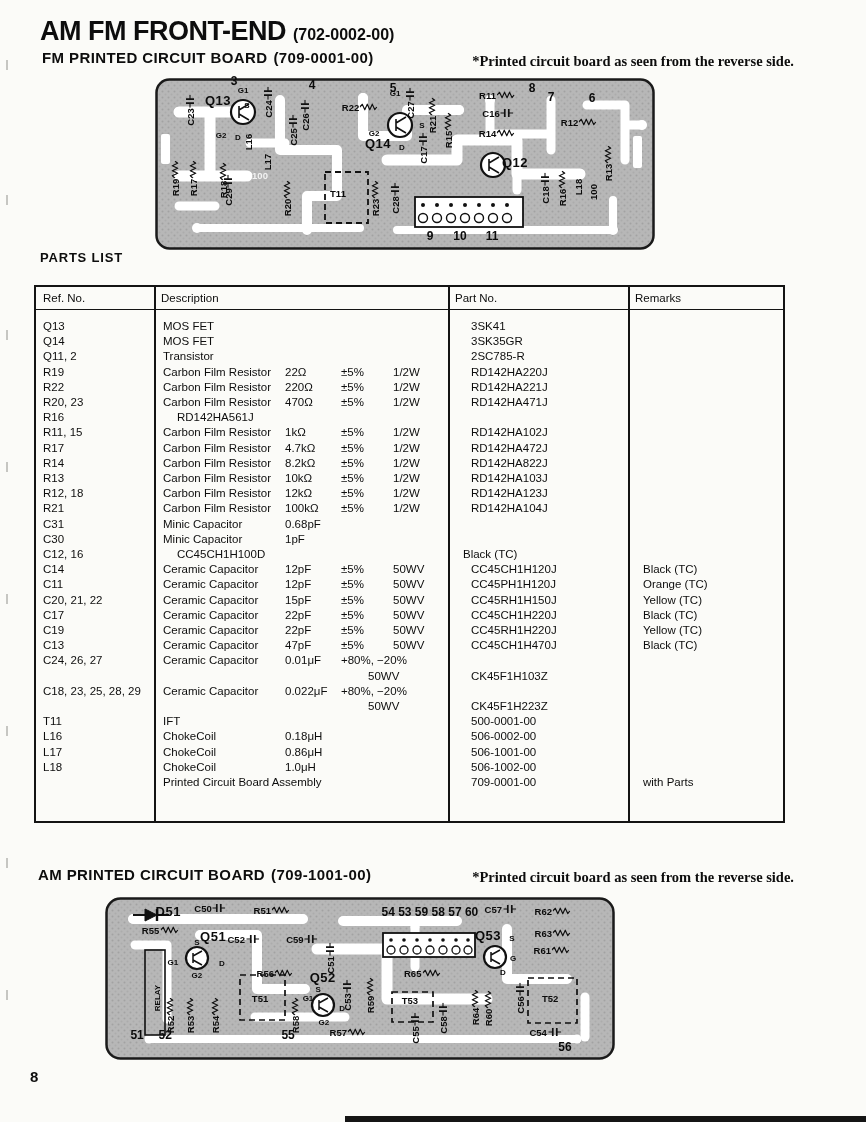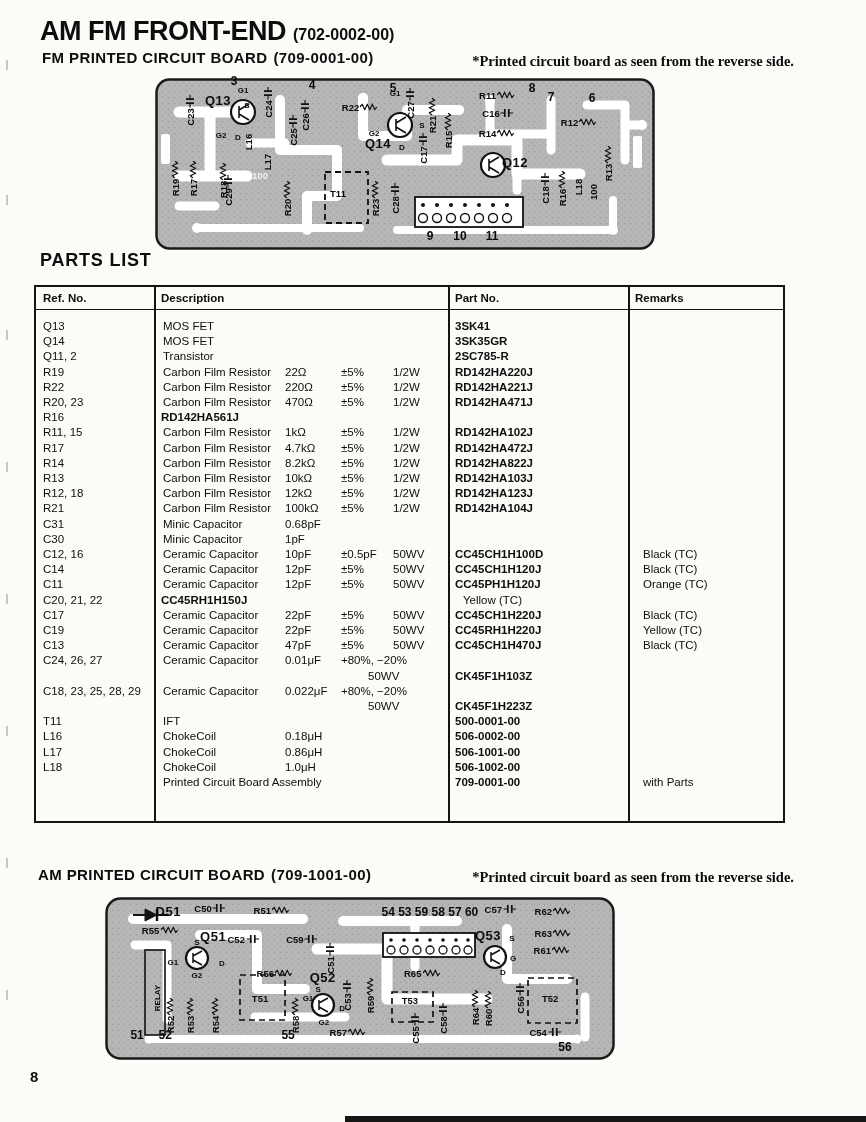--- a/index.html
+++ b/index.html
@@ -9,21 +9,21 @@
   
   .h-title{position:absolute;left:40px;top:16px;white-space:nowrap;}
   .t1{font-size:27px;font-weight:800;letter-spacing:-0.5px;}
   .t1c{font-size:16px;font-weight:600;margin-left:7px;}
   .h-sub{position:absolute;left:42px;top:49px;font-size:15px;font-weight:700;letter-spacing:0.4px;white-space:nowrap;}
   .t2c{margin-left:6px;}
   .note{position:absolute;right:72px;font-family:"Liberation Serif",serif;font-weight:700;font-size:14.5px;white-space:nowrap;}
   #fm-note{top:53px;}
   #am-note{top:869px;}
   .am-head{position:absolute;left:38px;top:866px;font-size:15px;font-weight:700;letter-spacing:0.4px;white-space:nowrap;}
-  .pl-head{position:absolute;left:40px;top:250px;font-size:18px;font-weight:800;letter-spacing:0.8px;}
+  .pl-head{position:absolute;left:40px;top:250px;font-size:13px;font-weight:800;letter-spacing:0.8px;}
   .pageno{position:absolute;left:30px;top:1068px;font-size:15px;font-weight:800;}
 
   
   .board{position:absolute;}
   #fm-board{left:155px;top:78px;width:500px;height:172px;}
   #am-board{left:105px;top:897px;width:510px;height:163px;}
   .board svg.bg{position:absolute;inset:0;width:100%;height:100%;}
   .lbl{position:absolute;transform:translate(-50%,-50%);
        font:600 9.5px "Liberation Sans",sans-serif;color:#0b0b0b;
        white-space:nowrap;display:flex;align-items:center;gap:1px;z-index:2;}
@@ -32,32 +32,32 @@
   .lbl.num{font-size:12px;font-weight:800;}
   .lbl.sm{font-size:8px;font-weight:600;}
   .lbl.wht{color:#f2f2f2;font-weight:700;}
   .lbl svg.g{display:block;}
 
   
   .ptable{position:absolute;left:34px;top:285px;width:751px;height:538px;
           border:2px solid #141414;background:transparent;box-sizing:border-box;}
   .vline{position:absolute;top:0;bottom:0;width:1.5px;background:#141414;}
   .thead{display:grid;grid-template-columns:118px 294px 180px 159px;height:22px;
-         align-items:center;border-bottom:1.5px solid #141414;font-weight:700;font-size:11.5px;}
+         align-items:center;border-bottom:1.5px solid #141414;font-weight:400;font-size:11.5px;}
   .thead span{padding-left:7px;}
   .tbody{padding-top:9px;}
   .trow{display:grid;grid-template-columns:118px 294px 180px 159px;
         font-size:11.5px;line-height:15.2px;}
   .cell-ref{padding-left:7px;}
   .cell-desc{padding-left:9px;white-space:nowrap;}
   .dn{display:inline-block;width:122px;}
   .dv{display:inline-block;width:56px;}
   .dt{display:inline-block;width:52px;}
   .d2{margin-left:205px;}
-  .cell-part{padding-left:7px;white-space:nowrap;font-weight:bold;}
+  .cell-part{padding-left:23px;white-space:nowrap;}
   .cell-part.low{padding-top:15.2px;}
   .cell-rem{padding-left:15px;}
 
   
   .edge-dash{position:absolute;left:6px;width:2px;height:10px;background:#c6c6c2;}
   .bottom-strip{position:absolute;left:345px;top:1116px;width:521px;height:6px;background:#151515;}
 </style>
 </head>
 <body>
 
@@ -494,23 +494,20 @@
       <div class="trow">
         <div class="cell-ref">C30</div>
         <div class="cell-desc">
           <div><span class="dn">Minic Capacitor</span><span class="dv">1pF</span><span class="dt"></span><span class="dw"></span></div>
         </div>
         <div class="cell-part"></div>
         <div class="cell-rem"></div>
       </div>
       <div class="trow">
         <div class="cell-ref">C12, 16</div>
-        <div class="cell-desc">
-          <div><span class="dn">Ceramic Capacitor</span><span class="dv">10pF</span><span class="dt">±0.5pF</span><span class="dw">50WV</span></div>
-        </div>
         <div class="cell-part">CC45CH1H100D</div>
         <div class="cell-rem">Black (TC)</div>
       </div>
       <div class="trow">
         <div class="cell-ref">C14</div>
         <div class="cell-desc">
           <div><span class="dn">Ceramic Capacitor</span><span class="dv">12pF</span><span class="dt">±5%</span><span class="dw">50WV</span></div>
         </div>
         <div class="cell-part">CC45CH1H120J</div>
         <div class="cell-rem">Black (TC)</div>
@@ -518,20 +515,23 @@
       <div class="trow">
         <div class="cell-ref">C11</div>
         <div class="cell-desc">
           <div><span class="dn">Ceramic Capacitor</span><span class="dv">12pF</span><span class="dt">±5%</span><span class="dw">50WV</span></div>
         </div>
         <div class="cell-part">CC45PH1H120J</div>
         <div class="cell-rem">Orange (TC)</div>
       </div>
       <div class="trow">
         <div class="cell-ref">C20, 21, 22</div>
+        <div class="cell-desc">
+          <div><span class="dn">Ceramic Capacitor</span><span class="dv">15pF</span><span class="dt">±5%</span><span class="dw">50WV</span></div>
+        </div>
         <div class="cell-part">CC45RH1H150J</div>
         <div class="cell-rem">Yellow (TC)</div>
       </div>
       <div class="trow">
         <div class="cell-ref">C17</div>
         <div class="cell-desc">
           <div><span class="dn">Ceramic Capacitor</span><span class="dv">22pF</span><span class="dt">±5%</span><span class="dw">50WV</span></div>
         </div>
         <div class="cell-part">CC45CH1H220J</div>
         <div class="cell-rem">Black (TC)</div>

